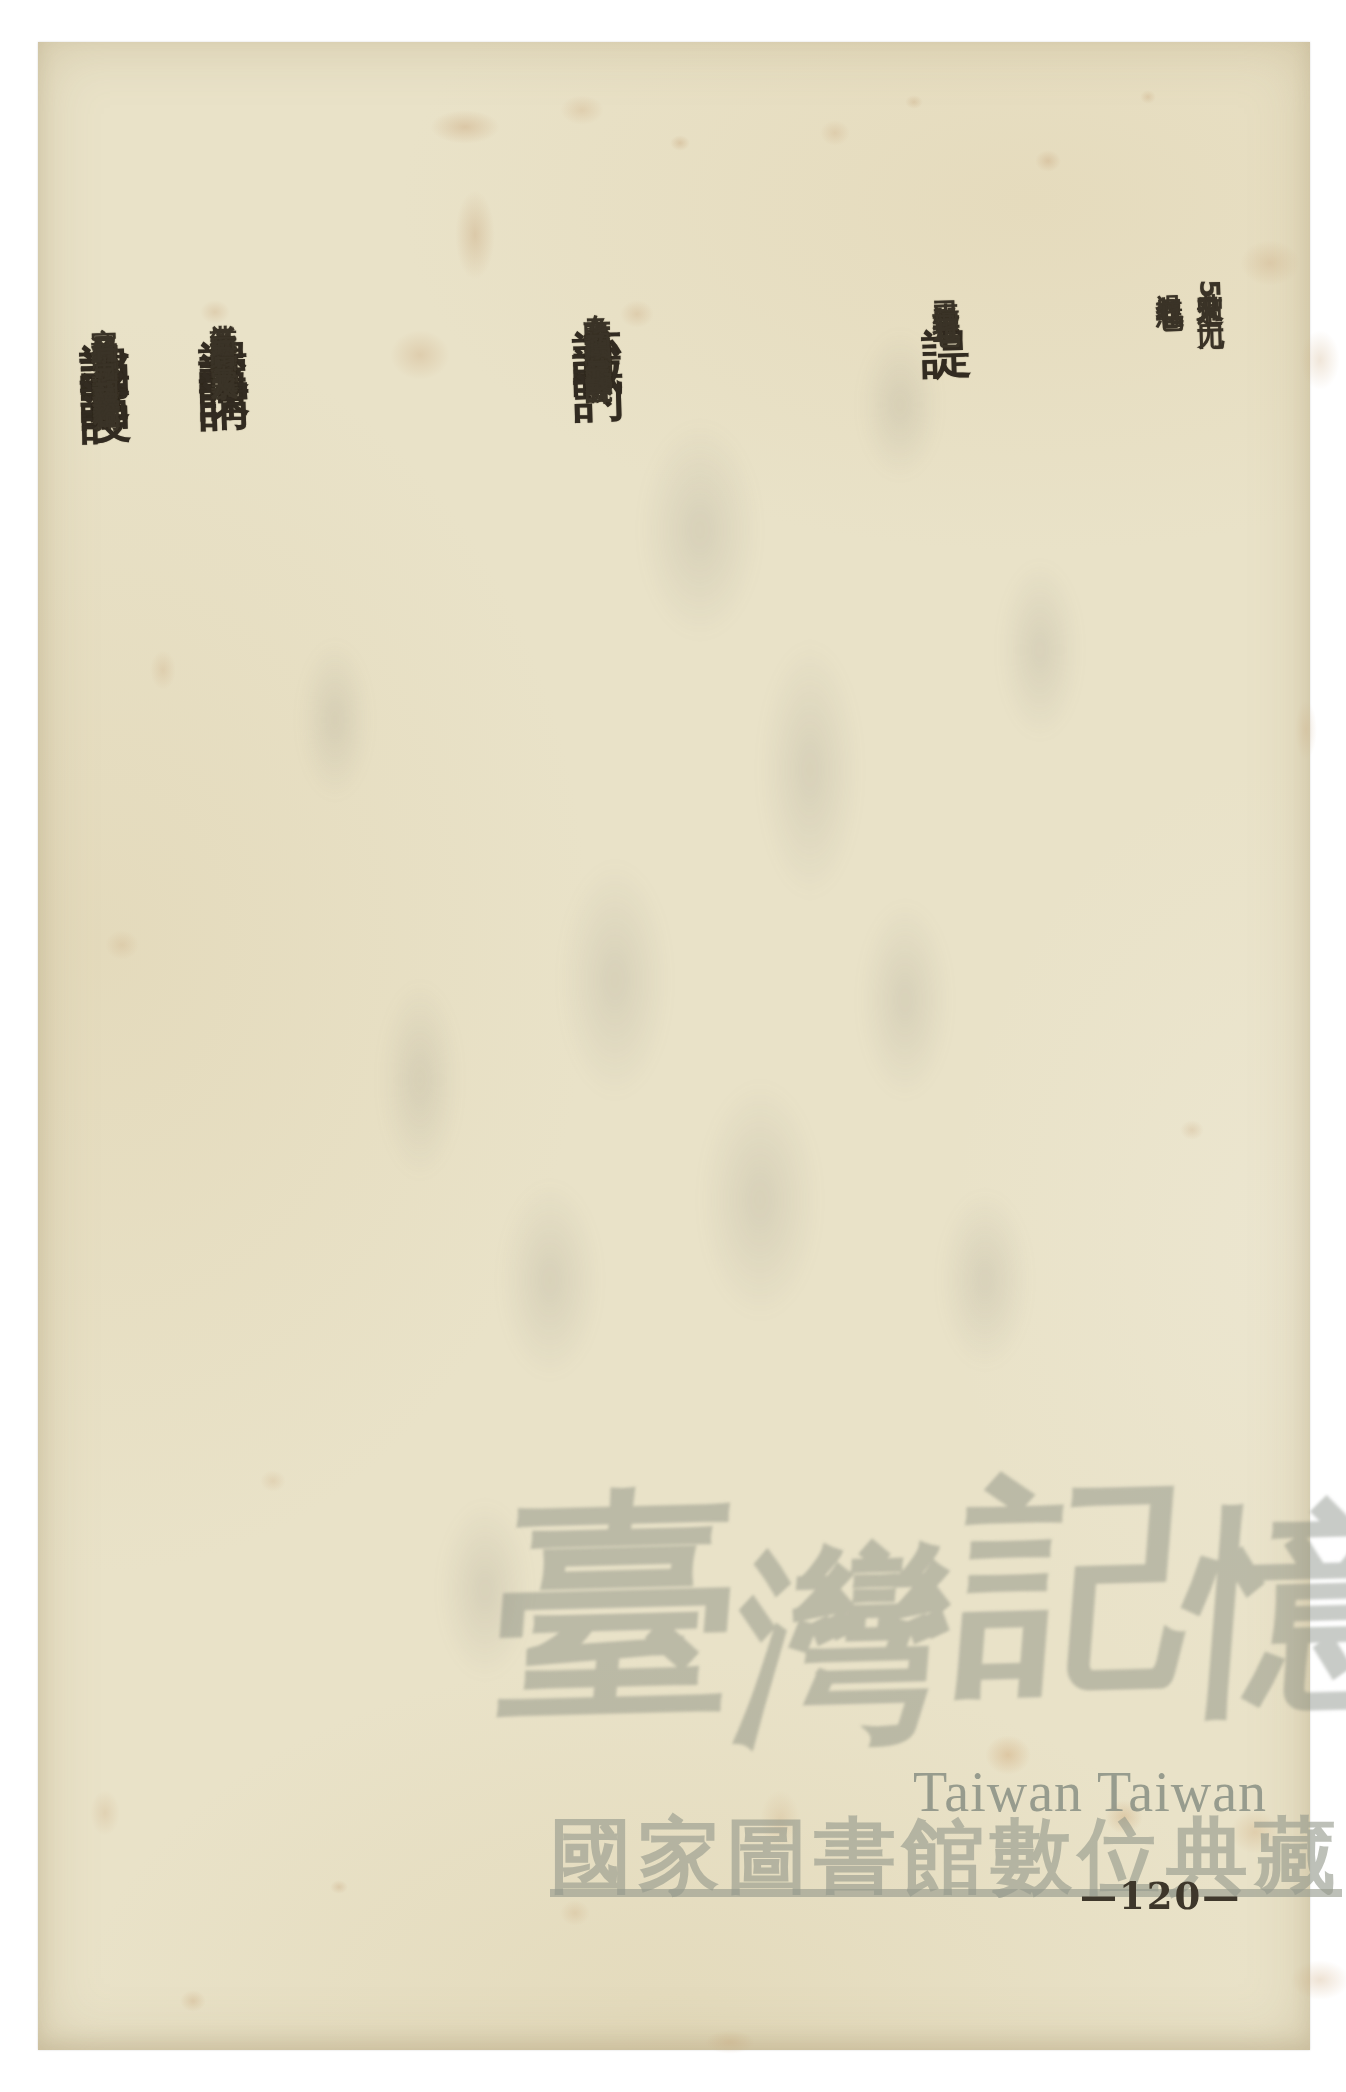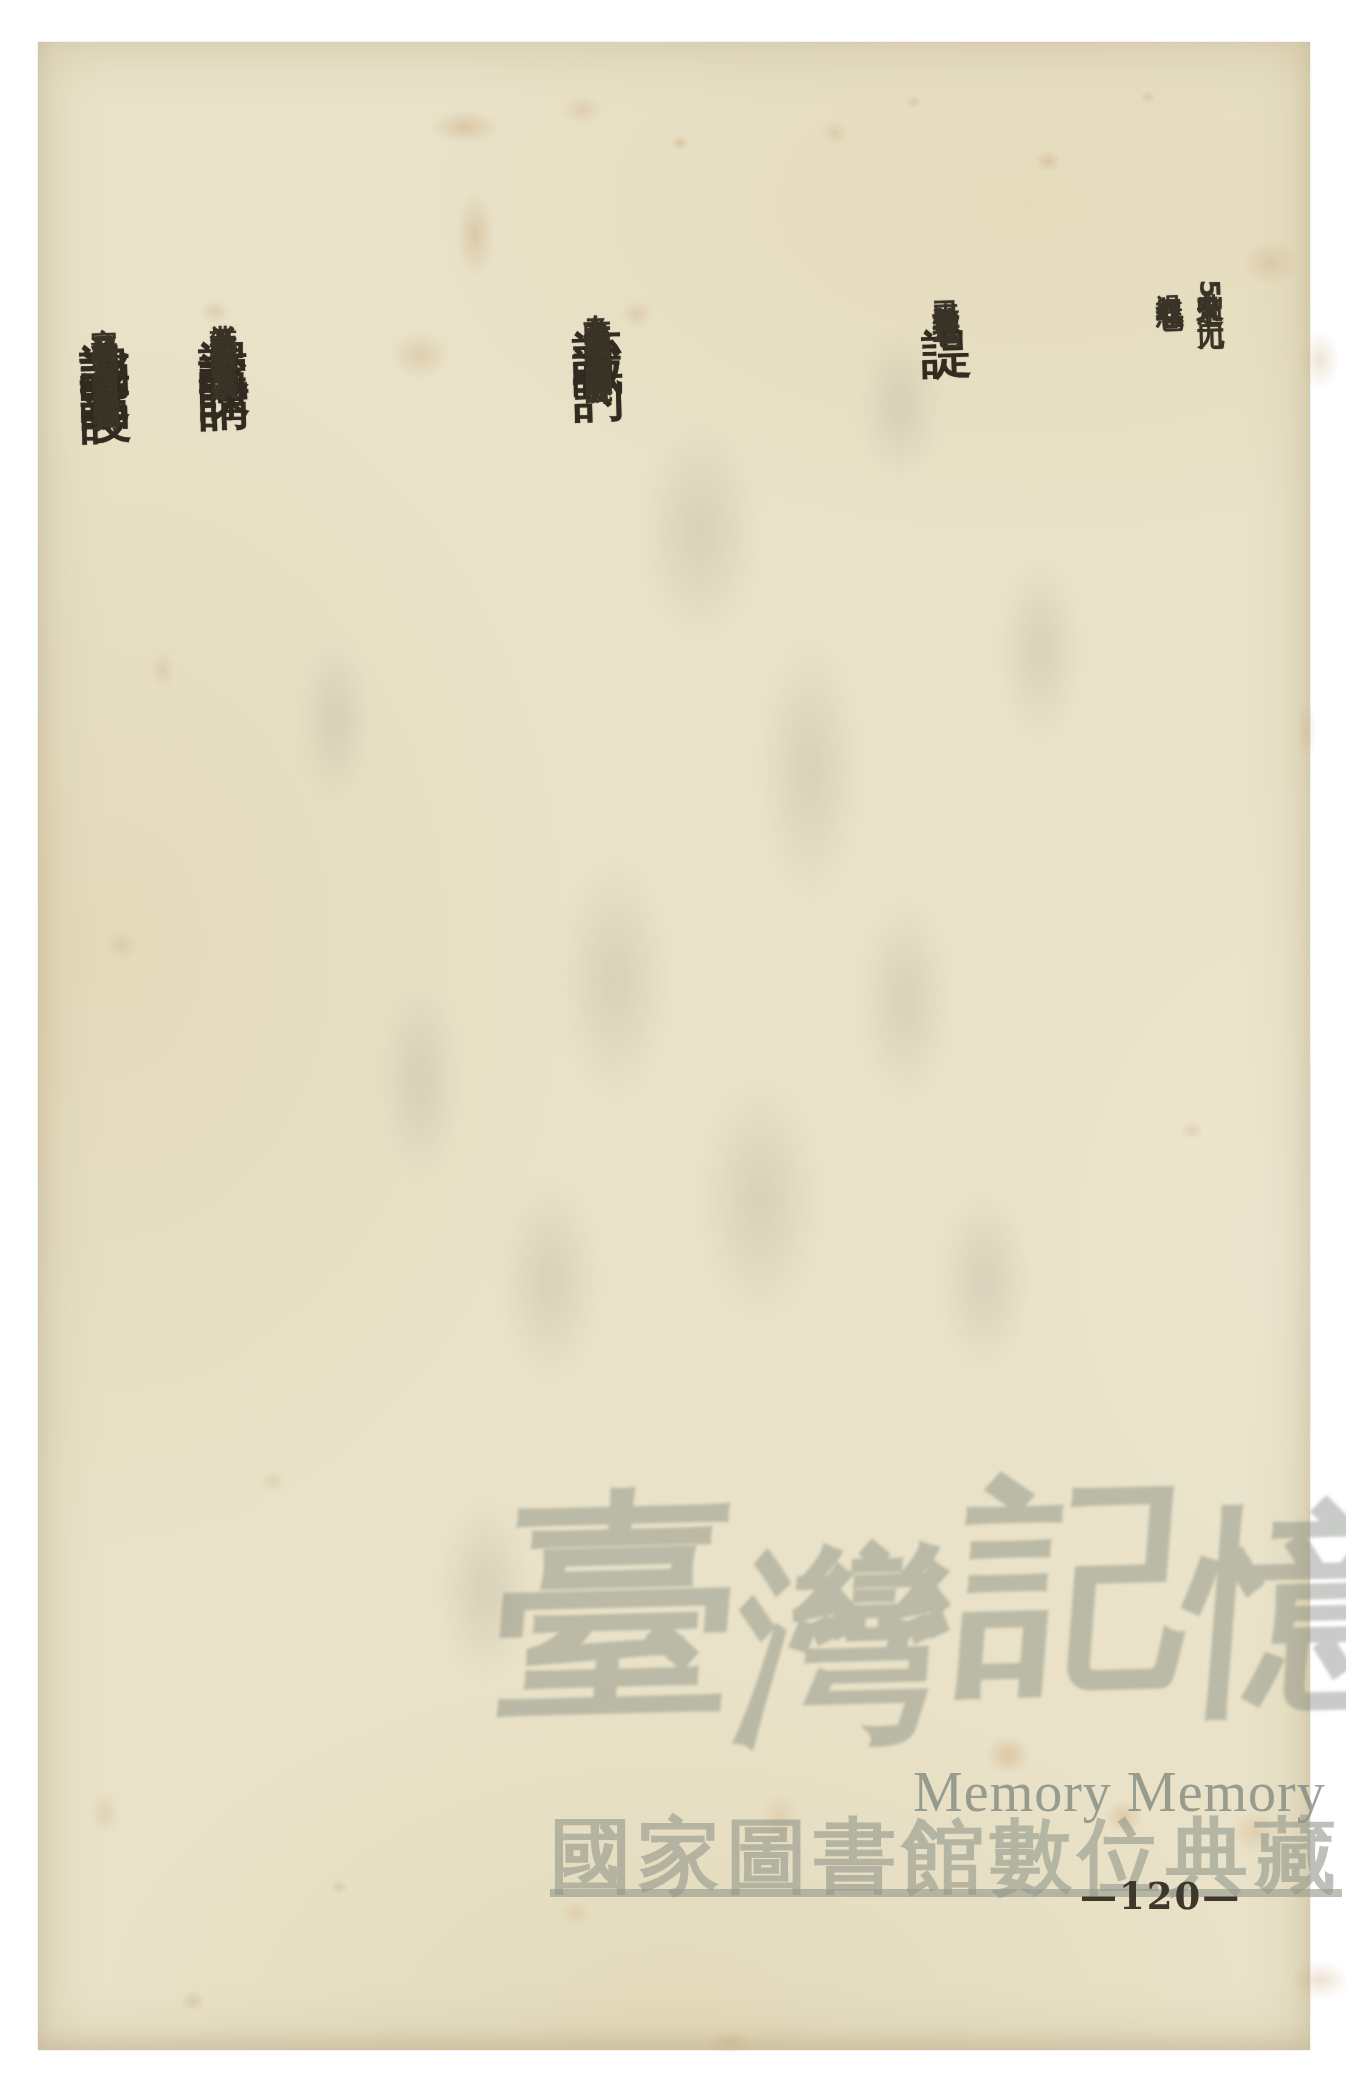--- a/index.html
+++ b/index.html
@@ -137,16 +137,16 @@
     <div class="col" style="padding-block-start: 20px;"><span class="run-big">謱</span><span class="run-small">字</span><span class="run-big">誚</span><span class="run-small">秘呂及智乜知乜長乜</span><span class="run-big">誔</span><span class="run-small">上字</span><span class="run-big">詀</span><span class="run-small">㚻户及訓乜</span><span class="run-big">謏</span><span class="run-small">胡礼及耻乜又許解去怒言乜雞狗</span></div>
     <div class="col" style="padding-block-start: 45px;"></div>
   </div>
 
 <div class="wm-brush">
   <span>臺</span>
   <span>灣</span>
   <span>記</span>
   <span>憶</span>
 </div>
-<div class="wm-en">Memory Memory</div>
+<div class="wm-en">Taiwan Taiwan</div>
 <div class="wm-cjk">國家圖書館數位典藏</div>
 
 <div class="page-num">—120—</div>
 
 </body></html>

